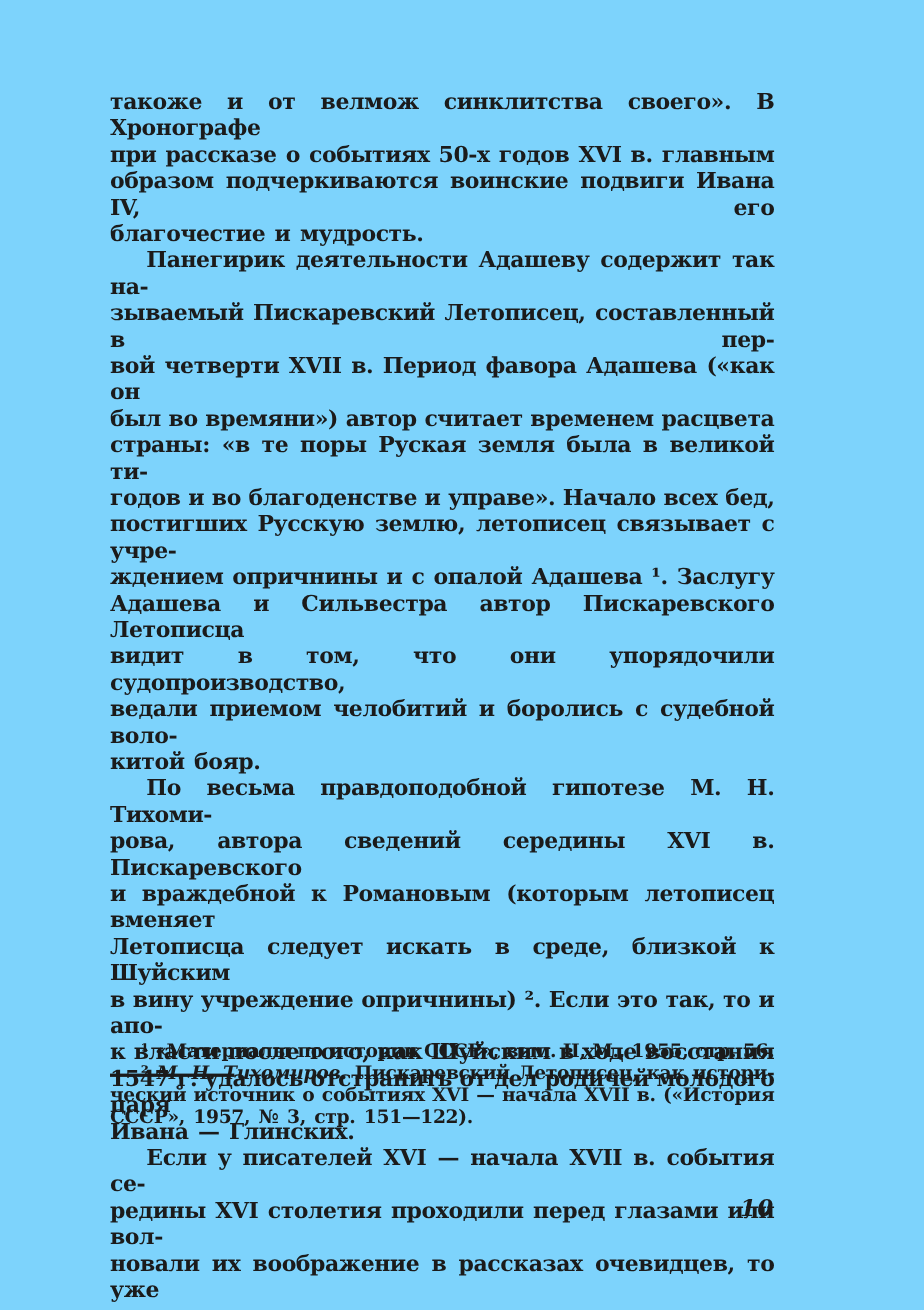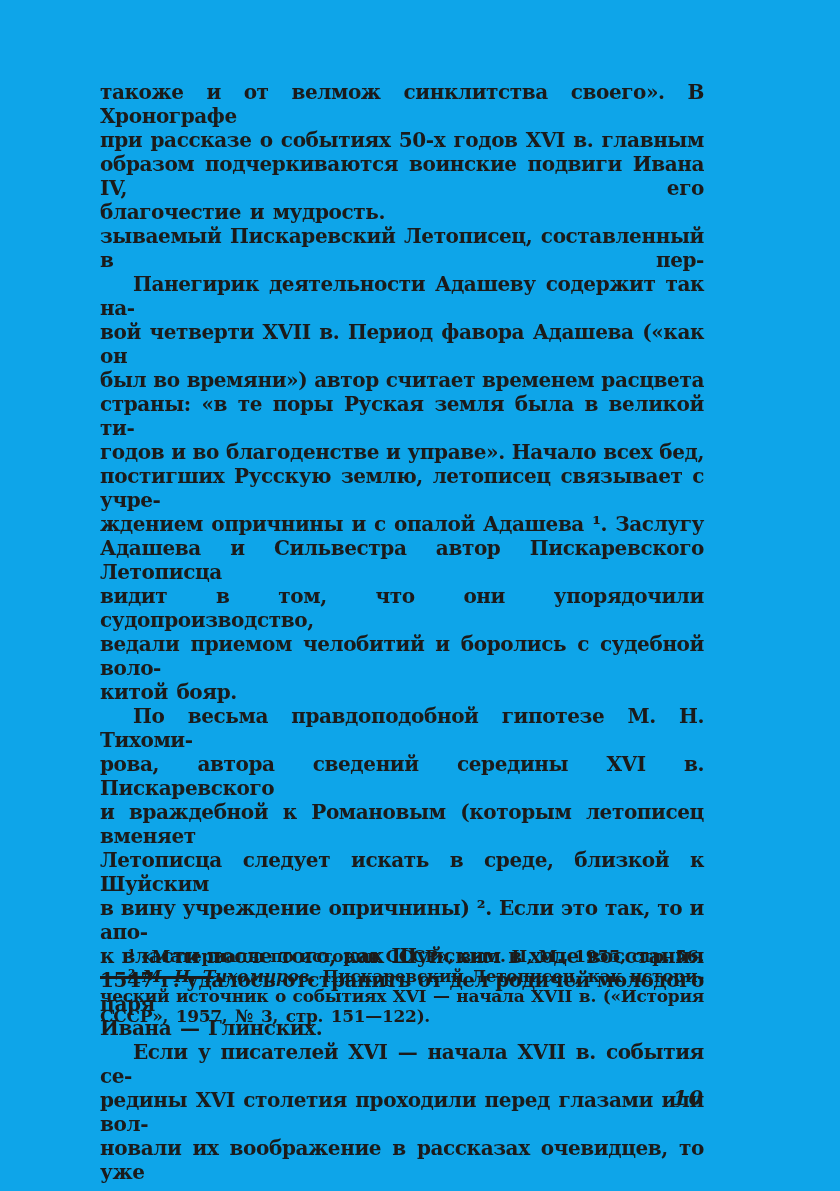--- a/index.html
+++ b/index.html
@@ -1,19 +1,19 @@
 <!DOCTYPE html>
 <html lang="ru"><head>
 <meta charset="utf-8">
 <style>
   html, body { margin:0; padding:0; background:#ffffff; }
   .page {
     position:relative;
     width:840px; height:1191px;
-    background:#0ea5e9;
+    background:#7dd3fc;
     overflow:hidden;
     font-family:"DejaVu Serif","Liberation Serif",serif;
     color:#1b1b1b;
   }
   .body-block {
     position:absolute; left:100px; top:80px; width:604px;
     font-size:20px; line-height:24px; font-weight:700;
     letter-spacing:-0.4px;
   }
   .paragraph { margin:0; }
@@ -42,22 +42,22 @@
 
 <div class="page">
   <div class="body-block">
       <div class="paragraph">
         <div class="line">такоже и от велмож синклитства своего». В Хронографе</div>
         <div class="line">при рассказе о событиях 50-х годов XVI в. главным</div>
         <div class="line">образом подчеркиваются воинские подвиги Ивана IV, его</div>
         <div class="line last">благочестие и мудрость.</div>
       </div>
       <div class="paragraph">
+        <div class="line indent">Панегирик деятельности Адашеву содержит так на-</div>
         <div class="line">зываемый Пискаревский Летописец, составленный в пер-</div>
-        <div class="line indent">Панегирик деятельности Адашеву содержит так на-</div>
         <div class="line">вой четверти XVII в. Период фавора Адашева («как он</div>
         <div class="line">был во времяни») автор считает временем расцвета</div>
         <div class="line">страны: «в те поры Руская земля была в великой ти-</div>
         <div class="line">годов и во благоденстве и управе». Начало всех бед,</div>
         <div class="line">постигших Русскую землю, летописец связывает с учре-</div>
         <div class="line">ждением опричнины и с опалой Адашева ¹. Заслугу</div>
         <div class="line">Адашева и Сильвестра автор Пискаревского Летописца</div>
         <div class="line">видит в том, что они упорядочили судопроизводство,</div>
         <div class="line">ведали приемом челобитий и боролись с судебной воло-</div>
         <div class="line last">китой бояр.</div>

